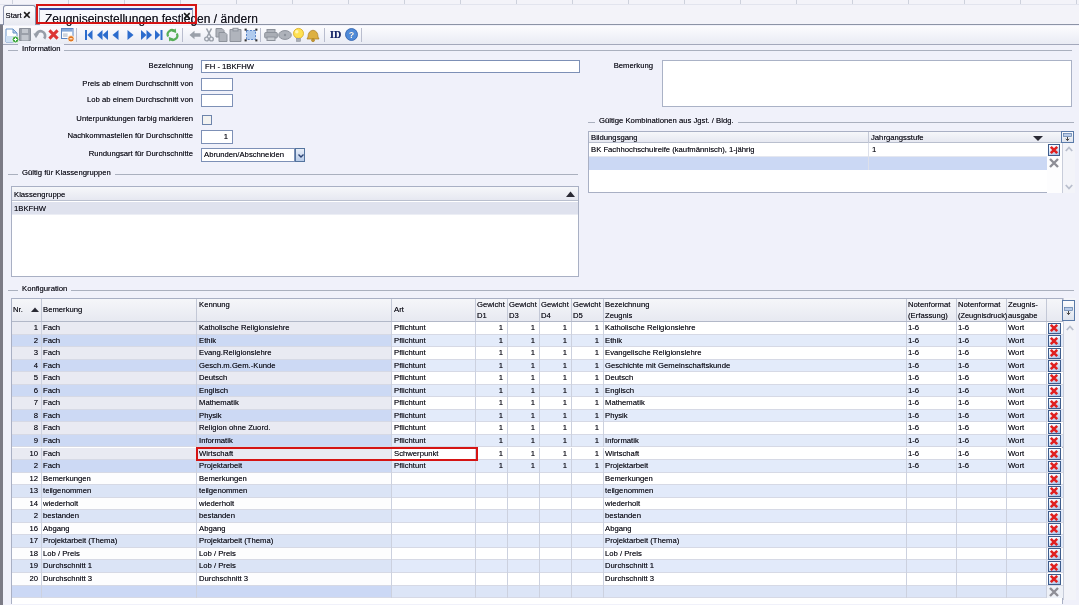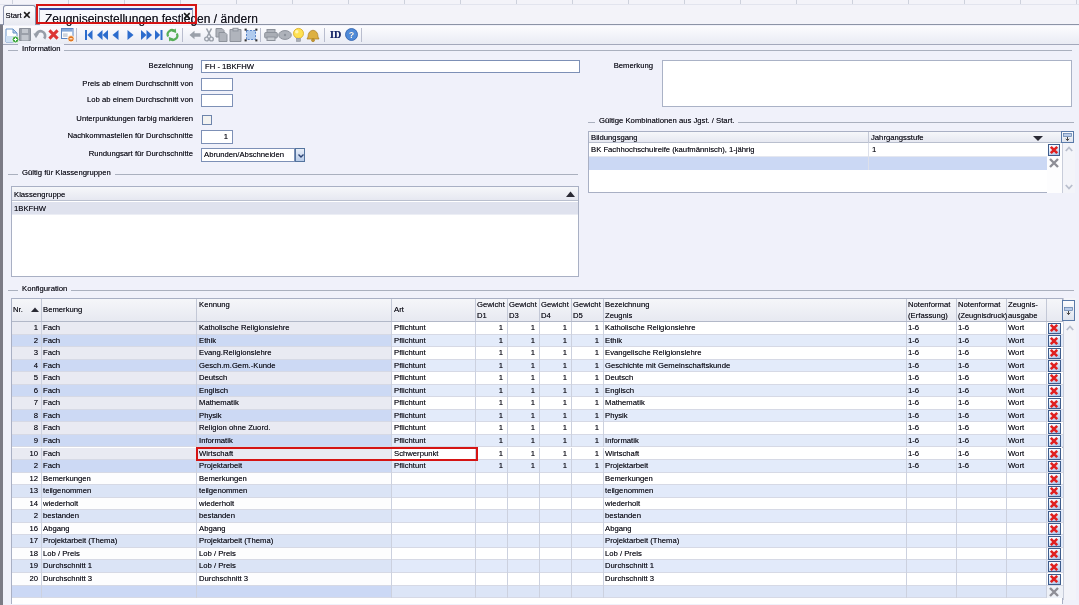--- a/index.html
+++ b/index.html
@@ -154,21 +154,21 @@
 <svg style="left:345px;top:28px;" width="13" height="13" viewBox="0 0 13 13">
       <circle cx="6.5" cy="6.5" r="6" fill="#4f8ad8" stroke="#2a5aa8" stroke-width="0.8"></circle>
       <text x="6.5" y="9.6" font-size="9" font-weight="bold" fill="#fff" text-anchor="middle" font-family="Liberation Sans">?</text>
     </svg>
 <div class="abs" style="left:0;top:25px;width:3px;height:580px;background:#7b7b85;"></div>
 <div class="gline" style="left:8px;top:50px;width:1064px;"></div>
 <div class="abs" style="left:18px;top:44px;background:#f0f1fa;padding:0 4px;white-space:nowrap;">Information</div>
 <div class="gline" style="left:8px;top:174px;width:570px;"></div>
 <div class="abs" style="left:18px;top:168px;background:#f0f1fa;padding:0 4px;white-space:nowrap;">Gültig für Klassengruppen</div>
 <div class="gline" style="left:588px;top:122px;width:486px;"></div>
-<div class="abs" style="left:595px;top:116px;background:#f0f1fa;padding:0 4px;white-space:nowrap;">Gültige Kombinationen aus Jgst. / Start.</div>
+<div class="abs" style="left:595px;top:116px;background:#f0f1fa;padding:0 4px;white-space:nowrap;">Gültige Kombinationen aus Jgst. / Bldg.</div>
 <div class="gline" style="left:8px;top:290px;width:1066px;"></div>
 <div class="abs" style="left:18px;top:284px;background:#f0f1fa;padding:0 4px;white-space:nowrap;">Konfiguration</div>
 <div class="lbl" style="left:0;top:61px;width:193px;">Bezeichnung</div>
 <div class="lbl" style="left:0;top:79px;width:193px;">Preis ab einem Durchschnitt von</div>
 <div class="lbl" style="left:0;top:95px;width:193px;">Lob ab einem Durchschnitt von</div>
 <div class="lbl" style="left:0;top:114px;width:193px;">Unterpunktungen farbig markieren</div>
 <div class="lbl" style="left:0;top:131px;width:193px;">Nachkommastellen für Durchschnitte</div>
 <div class="lbl" style="left:0;top:149px;width:193px;">Rundungsart für Durchschnitte</div>
 <div class="fld" style="left:201px;top:60px;width:379px;height:13px;line-height:12px;padding:0 0 0 3px;">FH - 1BKFHW</div>
 <div class="fld" style="left:201px;top:78px;width:32px;height:13px;"></div>

